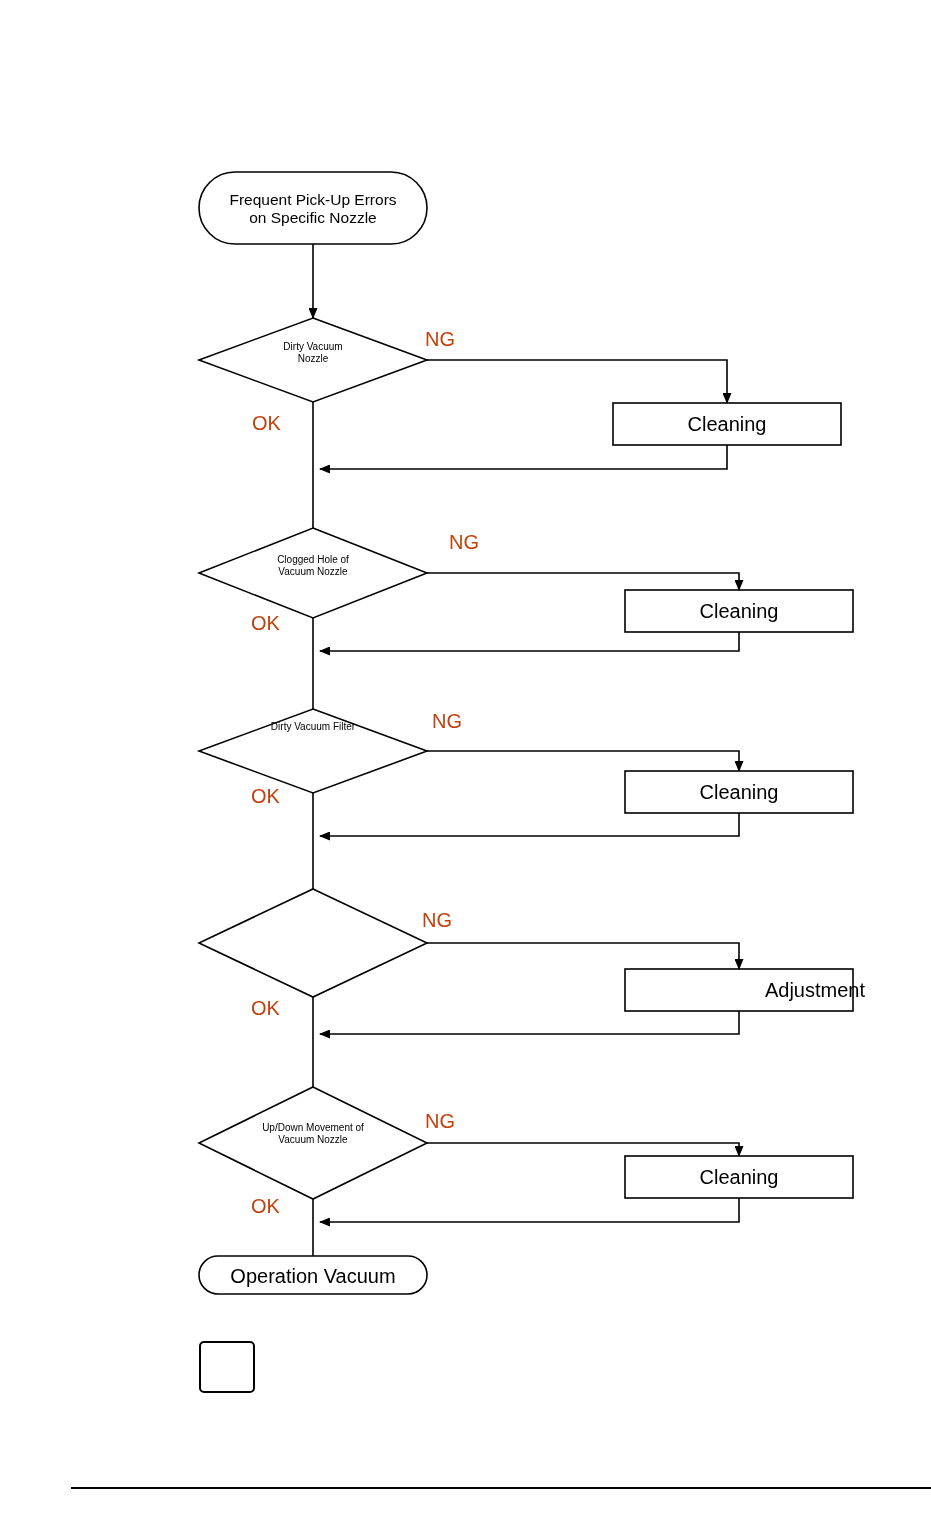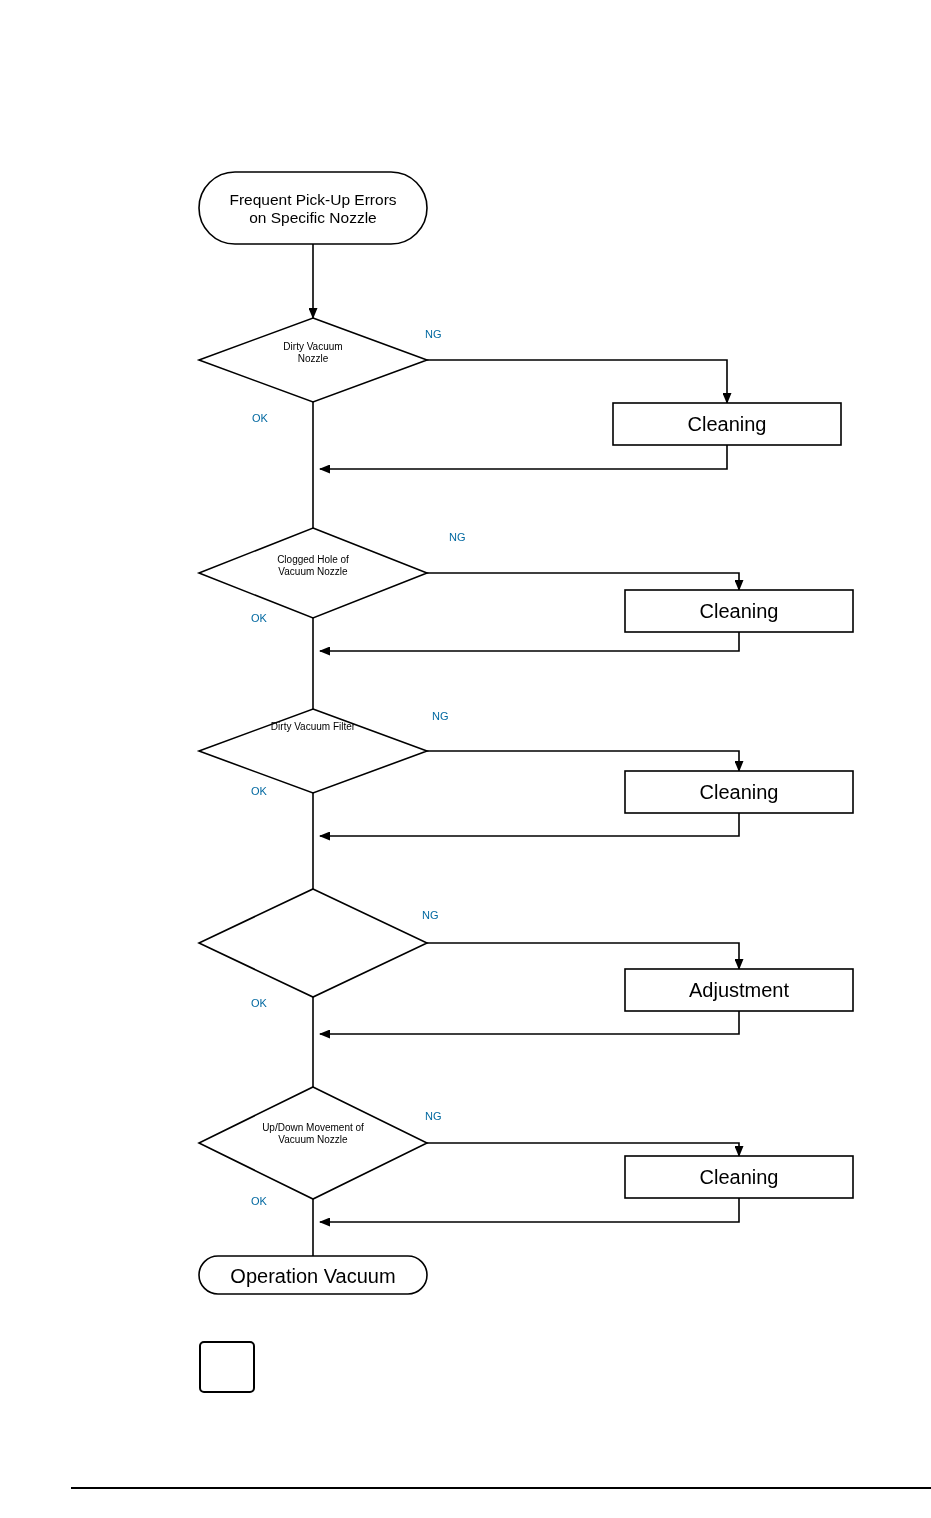--- a/index.html
+++ b/index.html
@@ -30,22 +30,22 @@
   .node-text {
     position: absolute;
     text-align: center;
     color: #000000;
     line-height: 1.18;
     white-space: pre-line;
     pointer-events: none;
   }
   .lbl {
     position: absolute;
-    color: #0369a1;
-    font-size: 11px;
+    color: #c2410c;
+    font-size: 20px;
     white-space: nowrap;
   }
   .term-text { font-size: 15.5px; }
   .dec-text  { font-size: 10px; }
   .proc-text { font-size: 20px; }
   .bottom-rule {
     position: absolute;
     left: 28px;
     top: 1487px;
     width: 875px;
@@ -146,21 +146,21 @@
   <div class="lbl" style="left:208px; top:612px;">OK</div>
   <div class="node-text proc-text" style="left:582px; top:600px; width:228px;">Cleaning</div>
 
   <div class="node-text dec-text" style="left:160px; top:721px; width:220px;">Dirty Vacuum Filter</div>
   <div class="lbl" style="left:389px; top:710px;">NG</div>
   <div class="lbl" style="left:208px; top:785px;">OK</div>
   <div class="node-text proc-text" style="left:582px; top:781px; width:228px;">Cleaning</div>
 
   <div class="lbl" style="left:379px; top:909px;">NG</div>
   <div class="lbl" style="left:208px; top:997px;">OK</div>
-  <div class="node-text proc-text" style="left:582px; top:979px; width:228px;">Adjustment</div>
+  <div class="node-text proc-text" style="left:594px; top:979px; width:228px;text-align:right;">Adjustment</div>
 
   <div class="node-text dec-text" style="left:156px; top:1122px; width:228px;">Up/Down Movement of
 Vacuum Nozzle</div>
   <div class="lbl" style="left:382px; top:1110px;">NG</div>
   <div class="lbl" style="left:208px; top:1195px;">OK</div>
   <div class="node-text proc-text" style="left:582px; top:1166px; width:228px;">Cleaning</div>
 
   <div class="node-text proc-text" style="left:156px; top:1265px; width:228px;">Operation Vacuum</div>
 
   <div class="bottom-rule"></div>

